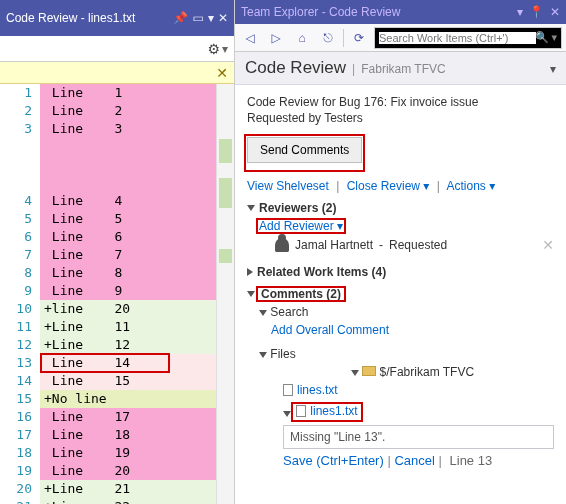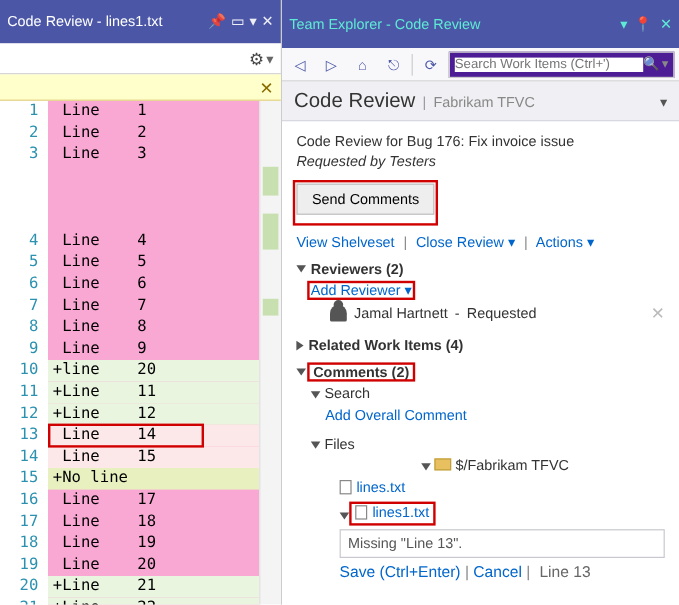--- a/index.html
+++ b/index.html
@@ -23,36 +23,36 @@
 .code { flex: 1; position: relative; background: #f9a8d4; }
 .code-line { height: 18px; white-space: pre; padding-left: 4px; }
 .add { background: #eaf5df; }
 .del { background: #fce8e8; }
 .mark { background: #e8f0c0; }
 .box-line13 { position: absolute; top: calc(18px * 12 - 1px); left: 0; width: 130px; height: 20px; border: 2px solid #d00000; pointer-events: none; }
 .minimap { width: 18px; background: #f4f4f4; border-left: 1px solid #e0e0e0; position: relative; }
 .minimap .chunk { position: absolute; left: 2px; right: 2px; background: #c8e0b0; }
 
 
-.team-titlebar { background: #4b57a6; color: #5eead4; height: 40px; display: flex; align-items: center; padding: 0 6px; }
+.team-titlebar { background: #4b57a6; color: #c4b5fd; height: 24px; display: flex; align-items: center; padding: 0 6px; }
 .team-titlebar .title-text { flex: 1; }
 .team-titlebar .icon { margin-left: 6px; cursor: pointer; }
 .team-toolbar { height: 28px; display: flex; align-items: center; padding: 2px 4px; gap: 4px; border-bottom: 1px solid #ccc; background: #f8f8fb; }
 .tb-btn { width: 22px; height: 22px; display: flex; align-items: center; justify-content: center; color: #4b57a6; cursor: pointer; border-radius: 2px; }
-.search-box { flex: 1; height: 22px; border: 1px solid #ccc; display: flex; align-items: center; padding: 0 4px; color: #888; font-size: 11px; background: #4c1d95; }
+.search-box { flex: 1; height: 22px; border: 1px solid #ccc; display: flex; align-items: center; padding: 0 4px; color: #888; font-size: 11px; background: #000000; }
 .search-box input { flex: 1; border: none; outline: none; font-size: 11px; color: #333; }
 .team-subtitle { background: #f0f0f4; padding: 6px 10px; display: flex; align-items: baseline; border-bottom: 1px solid #d8d8e0; }
 .team-subtitle .h { font-size: 17px; color: #333; font-weight: 400; }
 .team-subtitle .sep { color: #999; margin: 0 6px; }
 .team-subtitle .sub { font-size: 12px; color: #888; }
 .team-subtitle .dd { margin-left: auto; color: #555; cursor: pointer; }
 
 .team-content { flex: 1; overflow: auto; padding: 10px 12px 4px 12px; font-size: 12px; color: #333; }
 .team-content .desc { margin-bottom: 2px; }
-.team-content .req { margin-bottom: 10px; font-style: italic; }
+.team-content .req { margin-bottom: 10px; }
 .btn-send { display: inline-block; border: 1px solid #bfbfbf; background: #eee; padding: 5px 12px; margin: 2px 0 8px 0; cursor: pointer; font-size: 12px; }
 .box-red { position: relative; }
 .box-red::after { content: ""; position: absolute; border: 2px solid #d00000; left: -3px; right: -3px; top: -1px; bottom: -1px; pointer-events: none; }
 .link { color: #0066cc; cursor: pointer; }
 .link-row { margin: 8px 0; }
 .link-row .sep { color: #888; margin: 0 4px; }
 .section-h { font-weight: 600; margin: 8px 0 4px 0; display: flex; align-items: center; gap: 4px; }
 .tri { display: inline-block; width: 0; height: 0; border-left: 4px solid transparent; border-right: 4px solid transparent; border-top: 6px solid #555; }
 .tri.right { border-top: 4px solid transparent; border-bottom: 4px solid transparent; border-left: 6px solid #555; border-right: none; }
 .reviewer-row { display: flex; align-items: center; gap: 6px; padding: 4px 0 4px 16px; }

